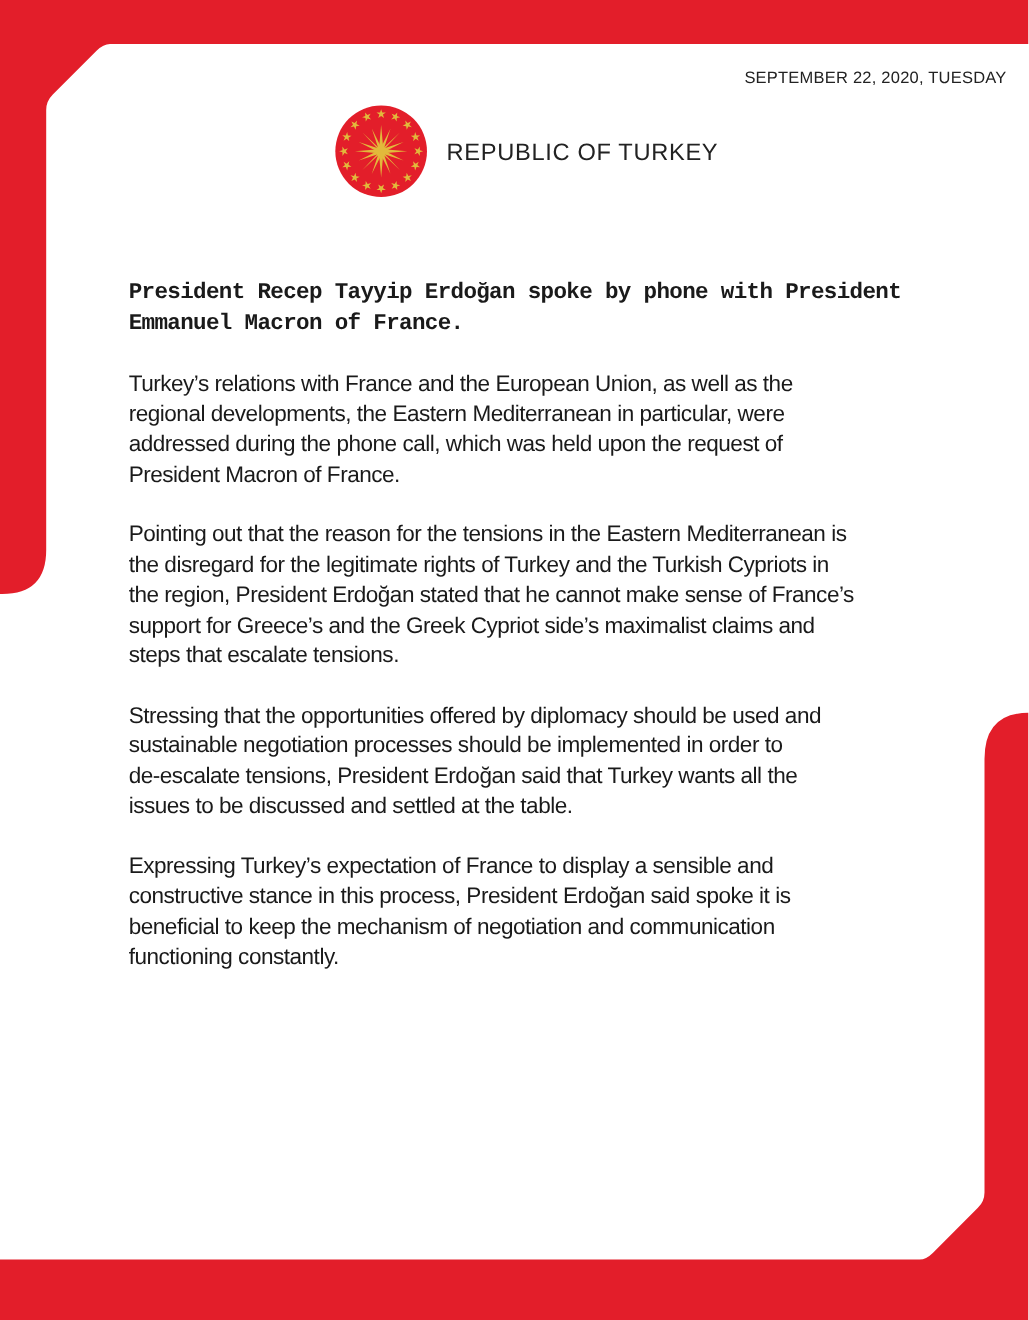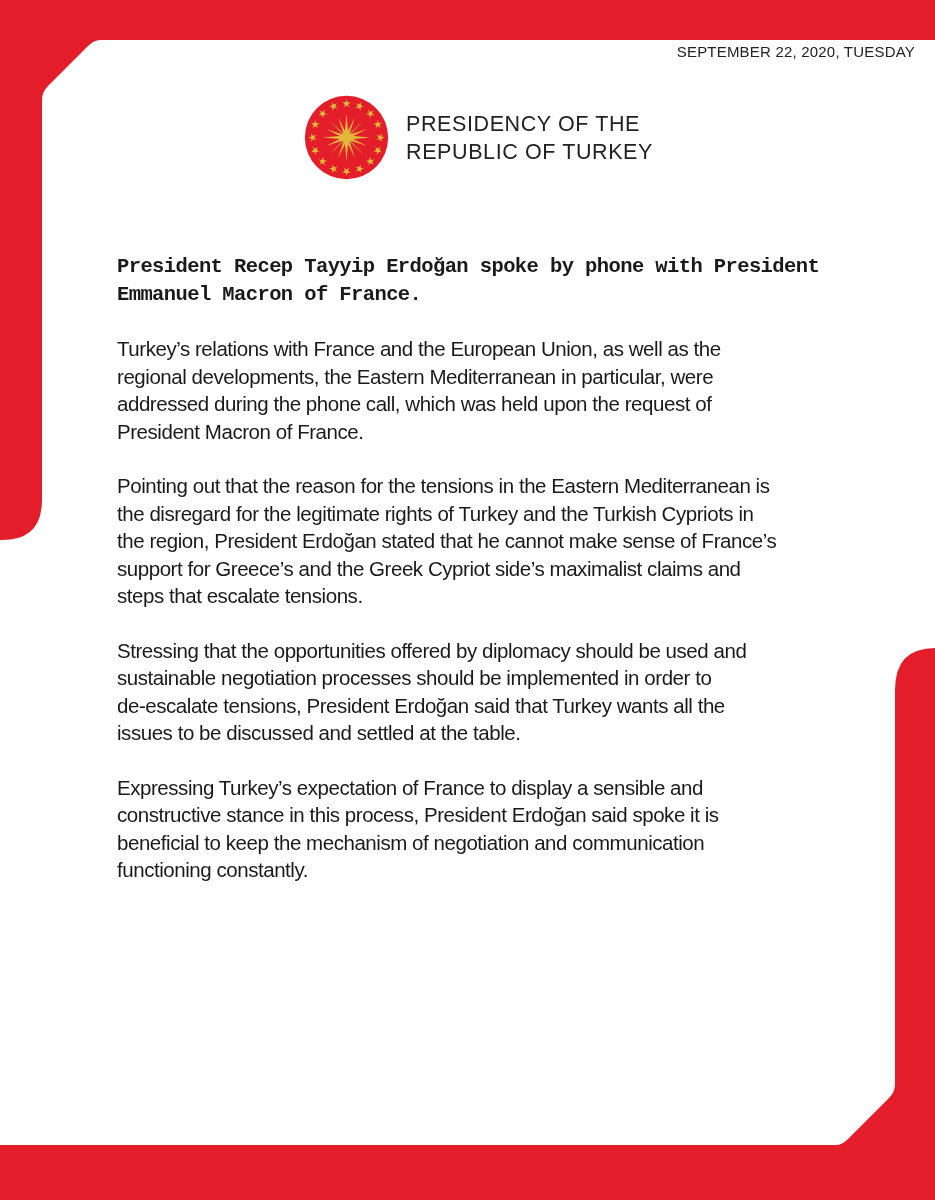--- a/index.html
+++ b/index.html
@@ -16,21 +16,21 @@
       color: #1a1a1a;
     }
     .frame {
       position: absolute;
       left: 0; top: 0;
       width: 935px; height: 1200px;
       z-index: 0;
     }
     .date {
       position: absolute;
-      top: 43px;
+      top: 62px;
       right: 20px;
       font-size: 15px;
       letter-spacing: 0.2px;
       color: #222;
       z-index: 2;
     }
     .header {
       position: absolute;
       top: 95px;
       left: 304px;
@@ -156,21 +156,20 @@
         </g>
       <g transform="rotate(315 50 50)">
           <polygon points="50,5 51.2,8.6 55,8.6 51.9,10.8 53.1,14.4 50,12.2 46.9,14.4 48.1,10.8 45,8.6 48.8,8.6"></polygon>
         </g>
       <g transform="rotate(337.5 50 50)">
           <polygon points="50,5 51.2,8.6 55,8.6 51.9,10.8 53.1,14.4 50,12.2 46.9,14.4 48.1,10.8 45,8.6 48.8,8.6"></polygon>
         </g>
     </g>
   </svg>
   <div class="org-name">
-    <div>PRESIDENCY OF THE</div>
     <div>REPUBLIC OF TURKEY</div>
   </div>
 </div>
 
 <div class="content">
   <div class="title para" style="font-weight:bold; letter-spacing:-0.6px;font-family:Liberation Mono, monospace;">President Recep Tayyip Erdoğan spoke by phone with President
 Emmanuel Macron of France.</div>
   <div class="para">Turkey’s relations with France and the European Union, as well as the
 regional developments, the Eastern Mediterranean in particular, were
 addressed during the phone call, which was held upon the request of

